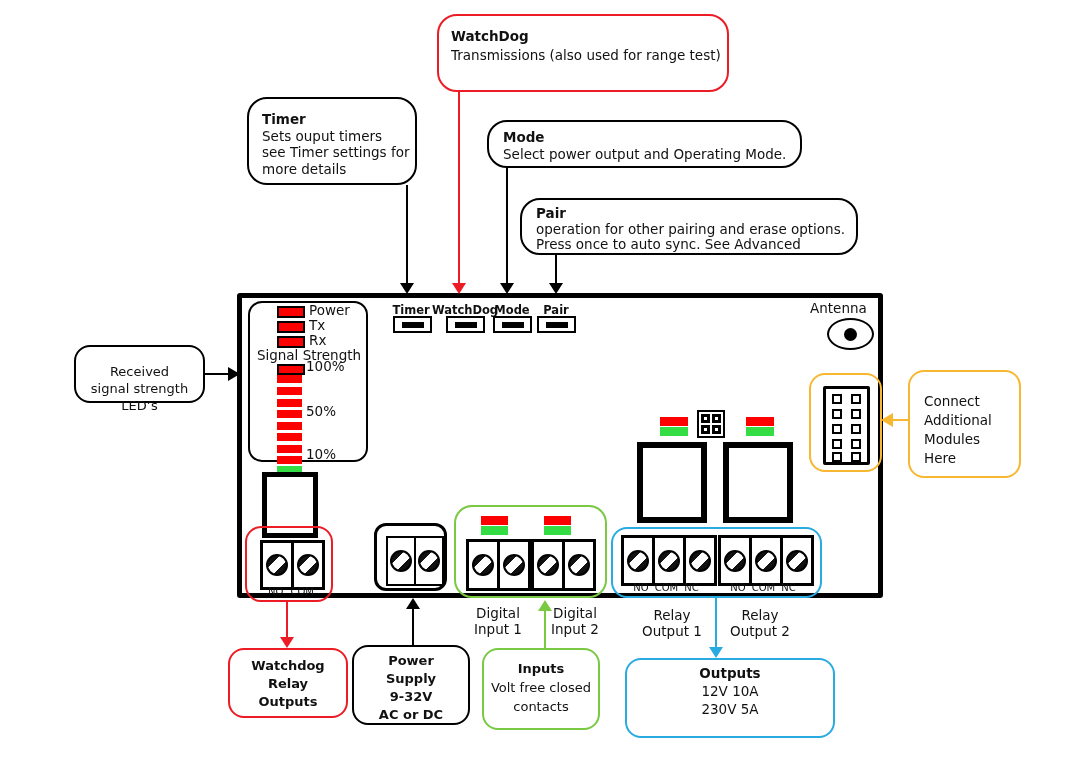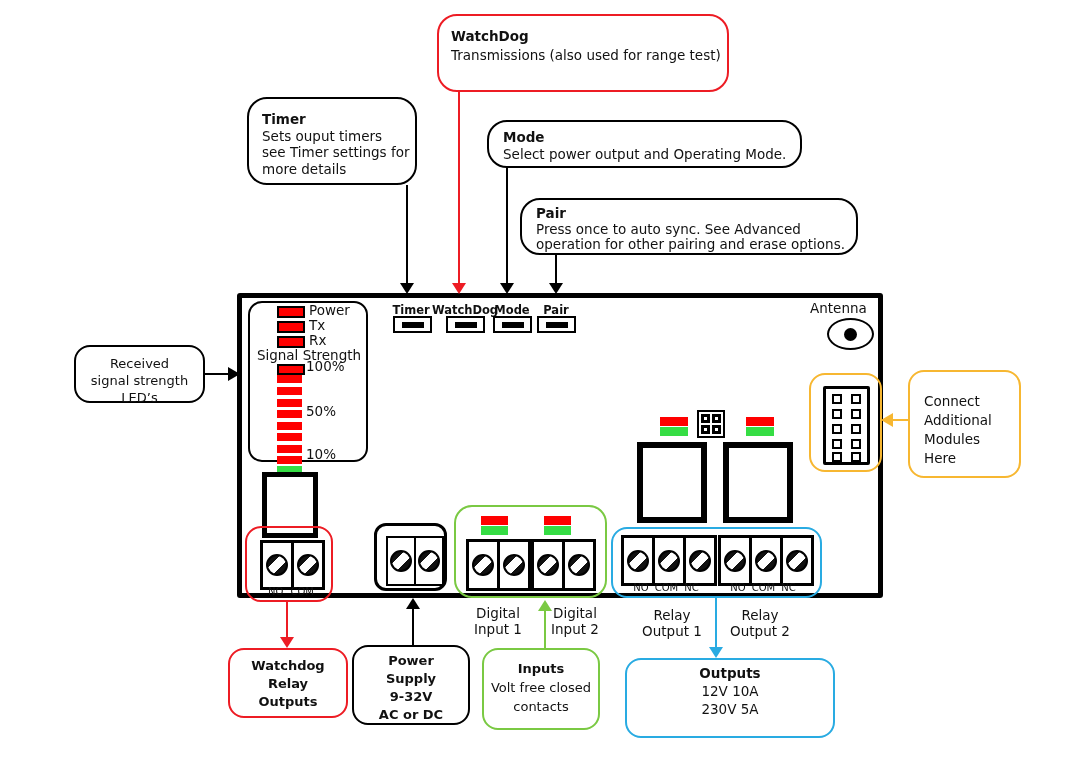--- a/index.html
+++ b/index.html
@@ -274,25 +274,25 @@
     <div class="ln">more details</div>
   </div>
 
   <div class="co" style="left:487px;top:120px;width:315px;height:48px;padding:7px 14px 0 14px;border-radius:20px;">
     <div class="t ln">Mode</div>
     <div class="ln">Select power output and Operating Mode.</div>
   </div>
 
   <div class="co" style="left:520px;top:198px;width:338px;height:57px;padding:6px 12px 0 14px;border-radius:20px;line-height:15.5px;">
     <div class="t ln">Pair</div>
+    <div class="ln">operation for other pairing and erase options.</div>
     <div class="ln">Press once to auto sync. See Advanced</div>
-    <div class="ln">operation for other pairing and erase options.</div>
-  </div>
-
-  <div class="co center" style="left:74px;top:345px;width:131px;height:58px;padding-top:8px;font-size:13px;line-height:17px;">
+  </div>
+
+  <div class="co center" style="left:74px;top:345px;width:131px;height:58px;padding-top:16px;font-size:13px;line-height:17px;">
     <div class="ln">Received</div>
     <div class="ln">signal strength</div>
     <div class="ln">LED’s</div>
   </div>
 
   <div class="co" style="left:908px;top:370px;width:113px;height:108px;padding:20px 0 0 14px;border-color:var(--yellow);line-height:19px;">
     <div class="ln">Connect</div>
     <div class="ln">Additional</div>
     <div class="ln">Modules</div>
     <div class="ln">Here</div>

